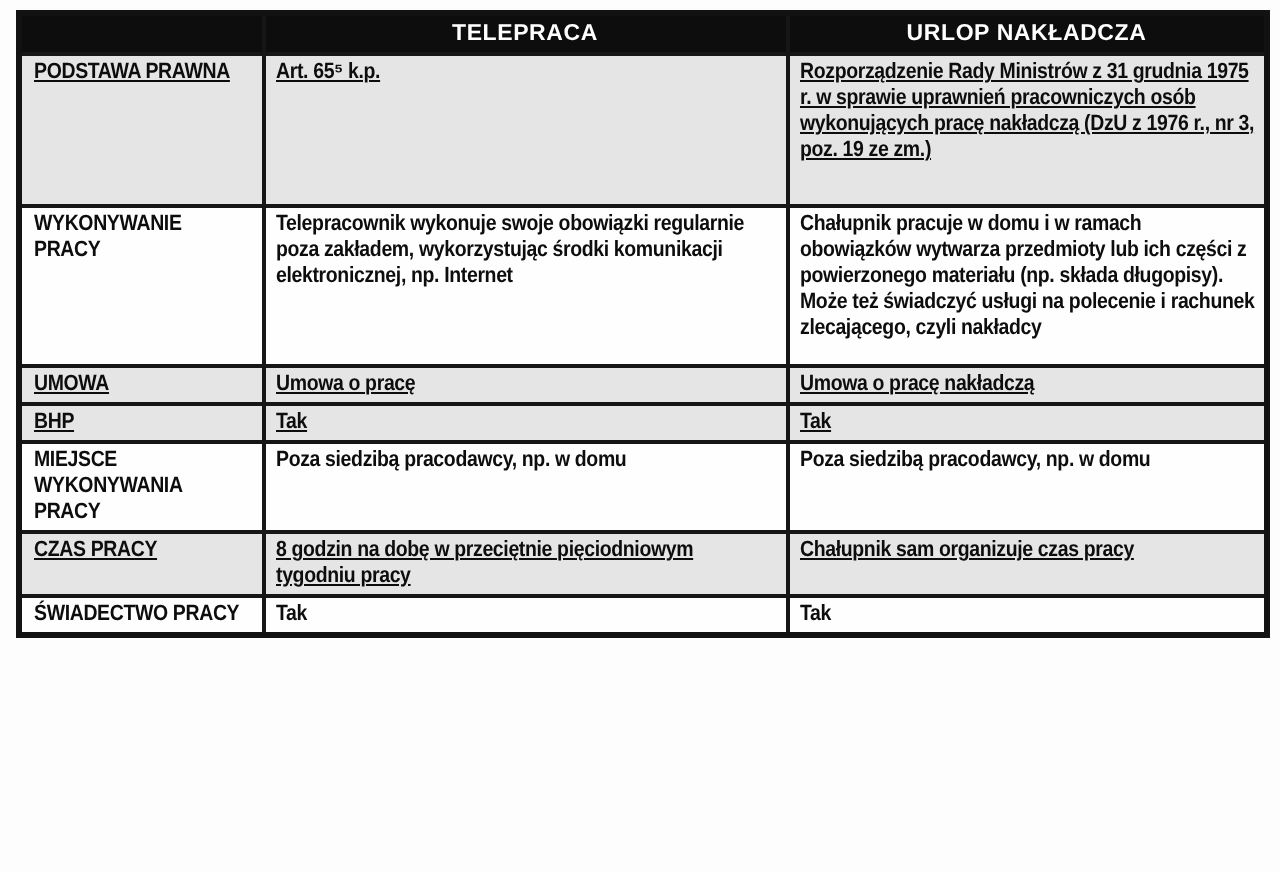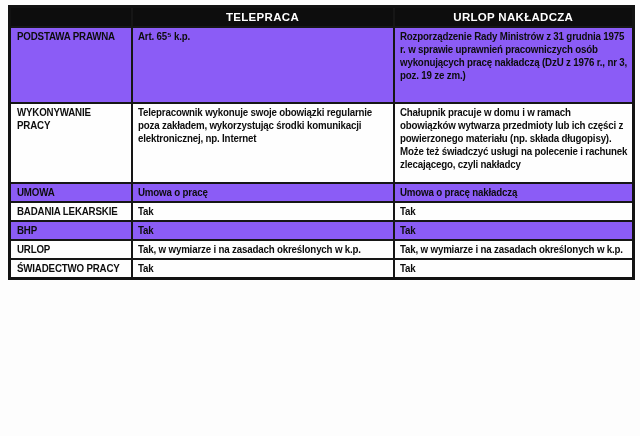--- a/index.html
+++ b/index.html
@@ -54,21 +54,21 @@
 
   
   .cond {
     display: block;
     width: 113%;
     transform: scaleX(0.885);
     transform-origin: 0 0;
   }
 
   td.lbl { padding-left: 6px; }
-  tr.shade td { background: #8b5cf6; }
+  tr.shade td { background: #e5e5e5; text-decoration: underline; }
   tr.plain td { background: #fefefe; }
 
   tr.rh-t1 td { height: 70px; }
   tr.rh-t2 td { height: 74px; margin-top: 44px; }
   tr.rh-s  td { height: 10px; }
   tr.rh-m  td { height: 26px; }
 </style>
 </head>
 <body>
 
@@ -113,51 +113,51 @@
         <td class="lbl">
             <span class="cond">UMOWA</span>
           </td>
         <td>
             <span class="cond">Umowa o pracę</span>
           </td>
         <td>
             <span class="cond">Umowa o pracę nakładczą</span>
           </td>
       </tr>
-      <tr class="plain rh-s">
-        <td class="lbl">
-            <span class="cond">BADANIA LEKARSKIE</span>
-          </td>
-        <td>
-            <span class="cond">Tak</span>
-          </td>
-        <td>
-            <span class="cond">Tak</span>
-          </td>
-      </tr>
       <tr class="shade rh-s">
         <td class="lbl">
             <span class="cond">BHP</span>
           </td>
         <td>
             <span class="cond">Tak</span>
           </td>
         <td>
             <span class="cond">Tak</span>
           </td>
       </tr>
-      <tr class="plain rh-s">
+      <tr class="plain rh-m">
         <td class="lbl">
-            <span class="cond">URLOP</span>
+            <span class="cond">MIEJSCE WYKONYWANIA PRACY</span>
           </td>
         <td>
-            <span class="cond">Tak, w wymiarze i na zasadach określonych w k.p.</span>
+            <span class="cond">Poza siedzibą pracodawcy, np. w domu</span>
           </td>
         <td>
-            <span class="cond">Tak, w wymiarze i na zasadach określonych w k.p.</span>
+            <span class="cond">Poza siedzibą pracodawcy, np. w domu</span>
+          </td>
+      </tr>
+      <tr class="shade rh-m">
+        <td class="lbl">
+            <span class="cond">CZAS PRACY</span>
+          </td>
+        <td>
+            <span class="cond">8 godzin na dobę w przeciętnie pięciodniowym tygodniu pracy</span>
+          </td>
+        <td>
+            <span class="cond">Chałupnik sam organizuje czas pracy</span>
           </td>
       </tr>
       <tr class="plain rh-s">
         <td class="lbl">
             <span class="cond">ŚWIADECTWO PRACY</span>
           </td>
         <td>
             <span class="cond">Tak</span>
           </td>
         <td>

